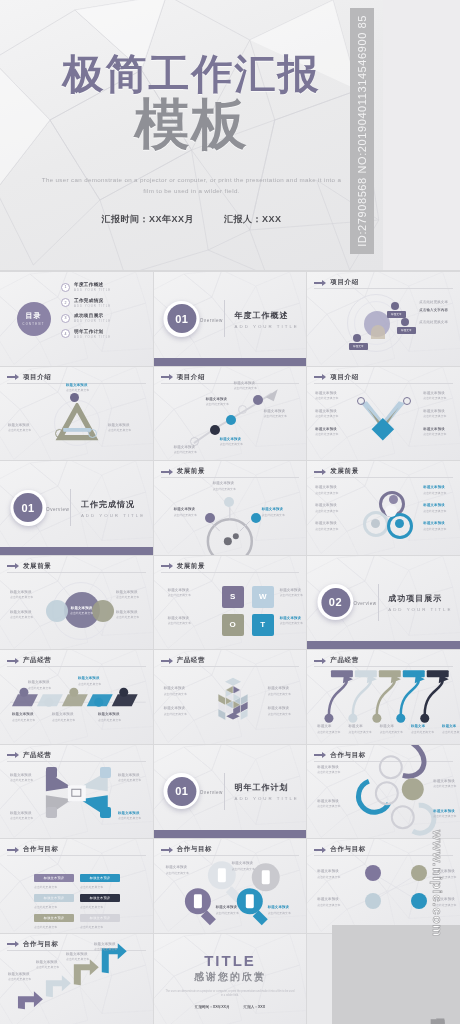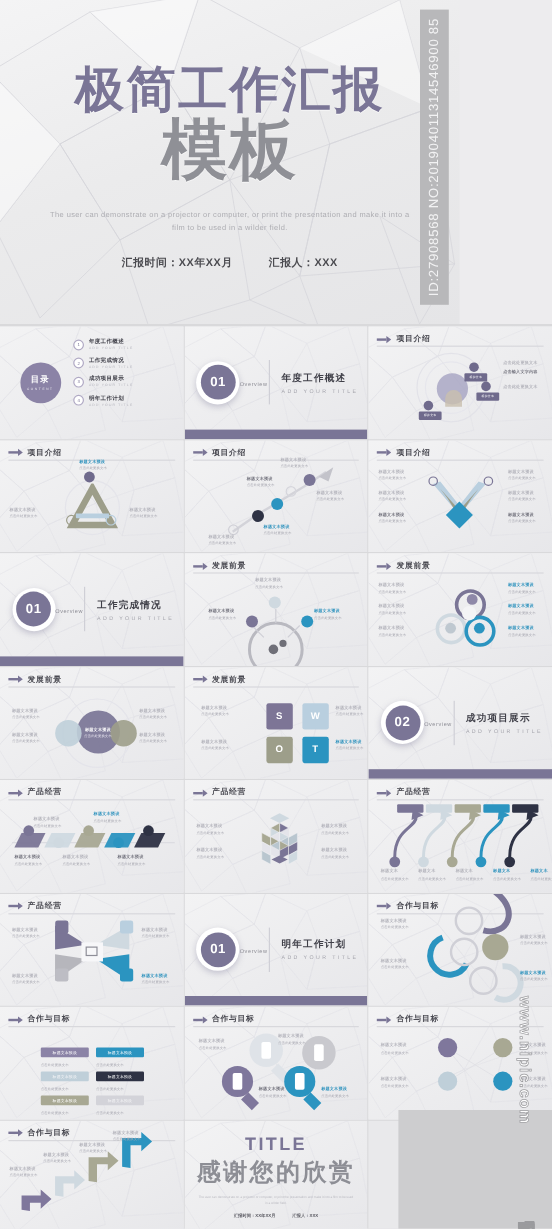--- a/index.html
+++ b/index.html
@@ -80,21 +80,21 @@
   .toc-item { display:flex; align-items:center; gap:4px; }
   .toc-num { width:9px; height:9px; border-radius:50%; border:1px solid #b0a9c4;
     background:#fff; font-size:3.6px; color:#7a7596; display:flex; align-items:center; justify-content:center; }
   .toc-tx b { display:block; font-size:4.6px; color:#3f3f48; letter-spacing:.3px; }
   .toc-tx em { display:block; font-style:normal; font-size:2.8px; color:#b5b5bd; letter-spacing:1px; margin-top:1px; }
 
   
   .thanks { position:absolute; inset:0; display:flex; flex-direction:column;
     align-items:center; justify-content:center; }
   .thanks .en { font-size:15px; font-weight:bold; color:#7a7596; letter-spacing:2px; }
-  .thanks .cn { font-size:20px; font-weight:bold; color:#8d8e95; letter-spacing:2px; margin-top:1px; }
+  .thanks .cn { font-size:10px; font-weight:bold; color:#8d8e95; letter-spacing:2px; margin-top:1px; }
   .thanks .sm { font-size:2.6px; color:#bcbcc3; margin-top:6px; text-align:center; line-height:1.8; width:130px; }
   .thanks .mt { font-size:3.6px; font-weight:bold; color:#5a5a62; margin-top:6px; display:flex; gap:14px; }
 
   
   .c { position:absolute; border-radius:50%; }
   .ring { position:absolute; border-radius:50%; background:transparent; }
   .pill { font-size:3.2px; color:#fff; padding:2px 4px; border-radius:1px;
     letter-spacing:.2px; white-space:nowrap; display:inline-block; }
   .swotbox { position:absolute; width:22px; height:22px; border-radius:2px;
     display:flex; align-items:center; justify-content:center; color:#fff;

